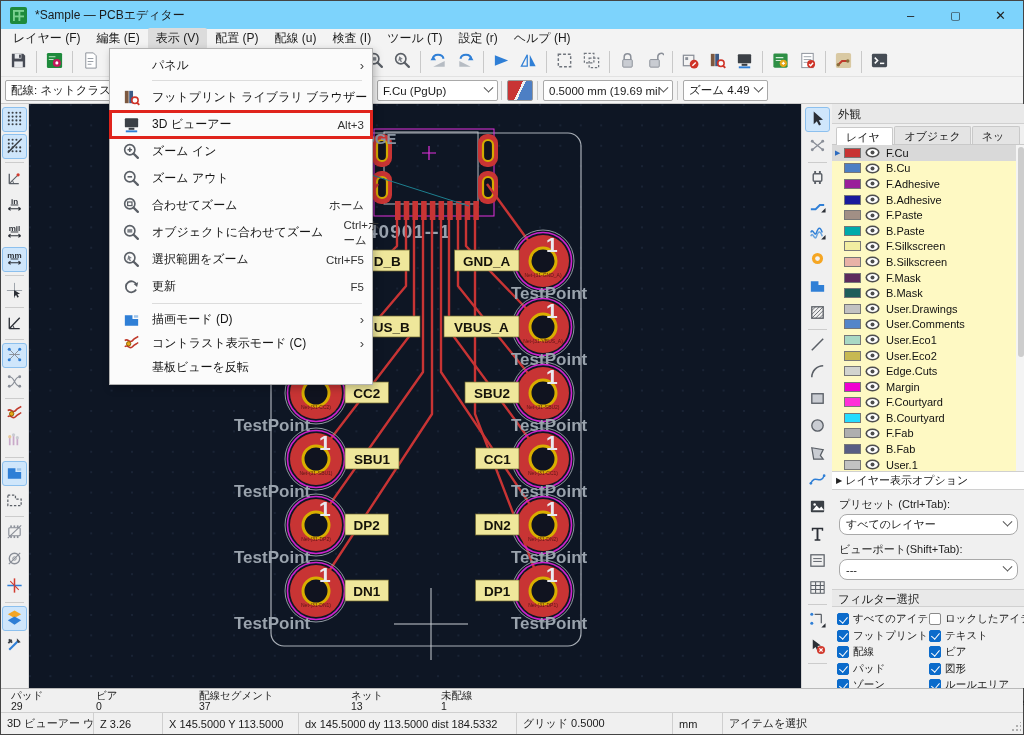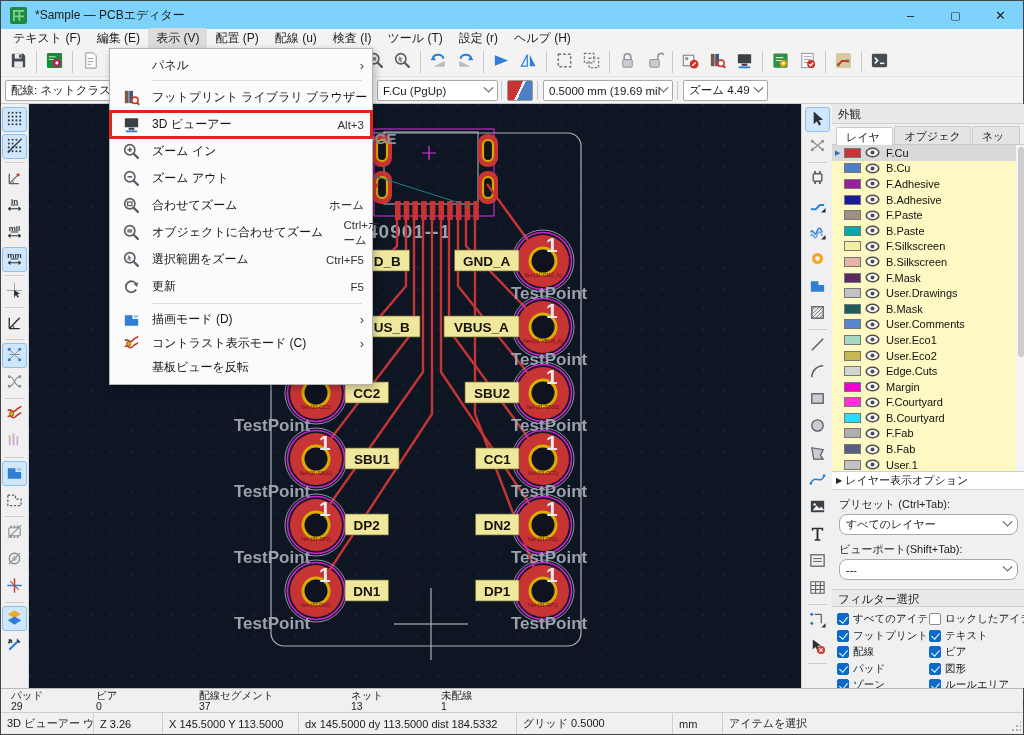--- a/index.html
+++ b/index.html
@@ -102,21 +102,21 @@
     <div class="app-icon"></div>
     <span class="title-text">*Sample — PCBエディター</span>
     <div class="win-controls">
       <div class="win-btn">–</div>
       <div class="win-btn wb-max">▢</div>
       <div class="win-btn">✕</div>
     </div>
   </div>
 
   <div class="menubar" id="menubar">
-      <span class="menu-item">テキスト (F)</span>
+      <span class="menu-item">レイヤー (F)</span>
       <span class="menu-item">編集 (E)</span>
       <span class="menu-item open">表示 (V)</span>
       <span class="menu-item">配置 (P)</span>
       <span class="menu-item">配線 (u)</span>
       <span class="menu-item">検査 (I)</span>
       <span class="menu-item">ツール (T)</span>
       <span class="menu-item">設定 (r)</span>
       <span class="menu-item">ヘルプ (H)</span>
     </div>
 
@@ -906,41 +906,41 @@
               <svg width="15" height="11" viewBox="0 0 15 11">
                 <ellipse cx="7.5" cy="5.5" rx="7" ry="5" fill="#4d4d4d"></ellipse>
                 <ellipse cx="7.5" cy="5.5" rx="5.4" ry="3.4" fill="#fff"></ellipse>
                 <circle cx="7.5" cy="5.5" r="2" fill="#4d4d4d"></circle>
               </svg>
             </span>
             <span class="lr-name">F.Mask</span>
           </div>
           <div class="layer-row">
             <span class="lr-marker"></span>
+            <span class="lr-swatch" style="background:#1e5e5a"></span>
+            <span class="lr-eye">
+              <svg width="15" height="11" viewBox="0 0 15 11">
+                <ellipse cx="7.5" cy="5.5" rx="7" ry="5" fill="#4d4d4d"></ellipse>
+                <ellipse cx="7.5" cy="5.5" rx="5.4" ry="3.4" fill="#fff"></ellipse>
+                <circle cx="7.5" cy="5.5" r="2" fill="#4d4d4d"></circle>
+              </svg>
+            </span>
+            <span class="lr-name">B.Mask</span>
+          </div>
+          <div class="layer-row">
+            <span class="lr-marker"></span>
             <span class="lr-swatch" style="background:#c2c2c2"></span>
             <span class="lr-eye">
               <svg width="15" height="11" viewBox="0 0 15 11">
                 <ellipse cx="7.5" cy="5.5" rx="7" ry="5" fill="#4d4d4d"></ellipse>
                 <ellipse cx="7.5" cy="5.5" rx="5.4" ry="3.4" fill="#fff"></ellipse>
                 <circle cx="7.5" cy="5.5" r="2" fill="#4d4d4d"></circle>
               </svg>
             </span>
             <span class="lr-name">User.Drawings</span>
-          </div>
-          <div class="layer-row">
-            <span class="lr-marker"></span>
-            <span class="lr-swatch" style="background:#1e5e5a"></span>
-            <span class="lr-eye">
-              <svg width="15" height="11" viewBox="0 0 15 11">
-                <ellipse cx="7.5" cy="5.5" rx="7" ry="5" fill="#4d4d4d"></ellipse>
-                <ellipse cx="7.5" cy="5.5" rx="5.4" ry="3.4" fill="#fff"></ellipse>
-                <circle cx="7.5" cy="5.5" r="2" fill="#4d4d4d"></circle>
-              </svg>
-            </span>
-            <span class="lr-name">B.Mask</span>
           </div>
           <div class="layer-row">
             <span class="lr-marker"></span>
             <span class="lr-swatch" style="background:#5486c9"></span>
             <span class="lr-eye">
               <svg width="15" height="11" viewBox="0 0 15 11">
                 <ellipse cx="7.5" cy="5.5" rx="7" ry="5" fill="#4d4d4d"></ellipse>
                 <ellipse cx="7.5" cy="5.5" rx="5.4" ry="3.4" fill="#fff"></ellipse>
                 <circle cx="7.5" cy="5.5" r="2" fill="#4d4d4d"></circle>
               </svg>

